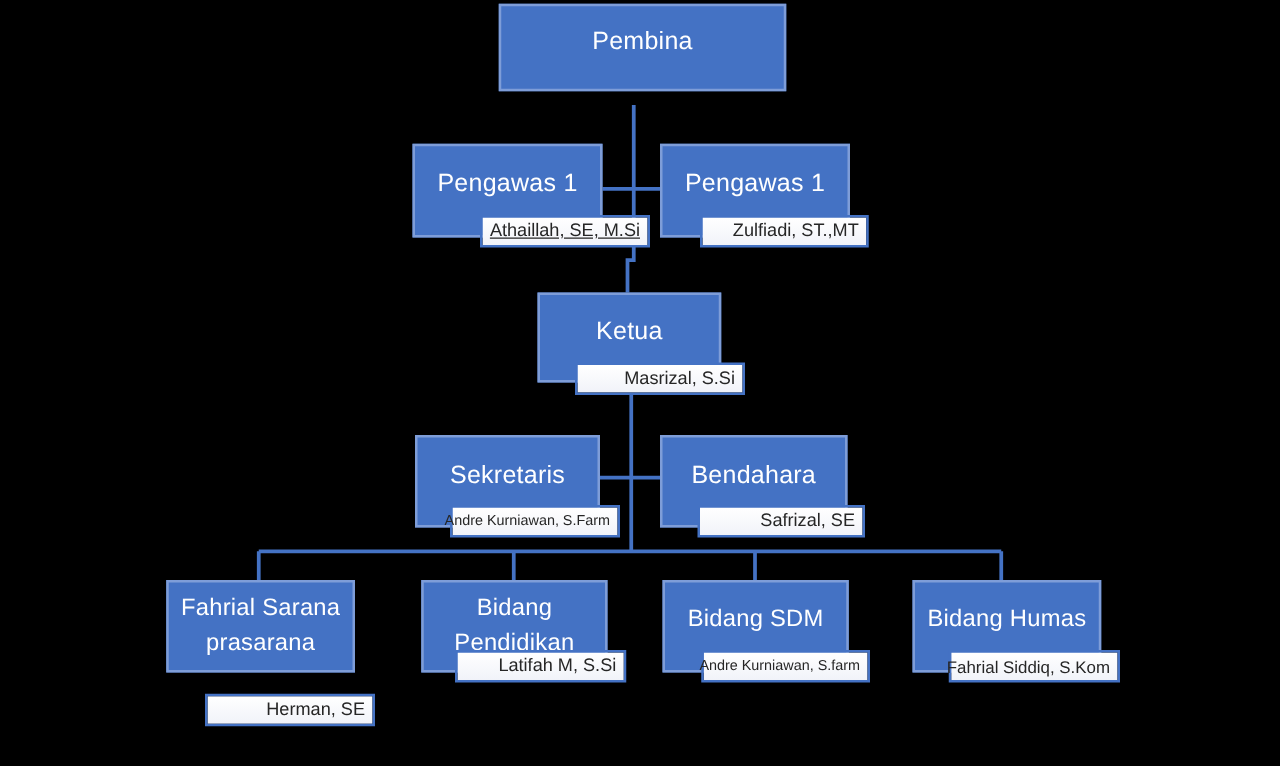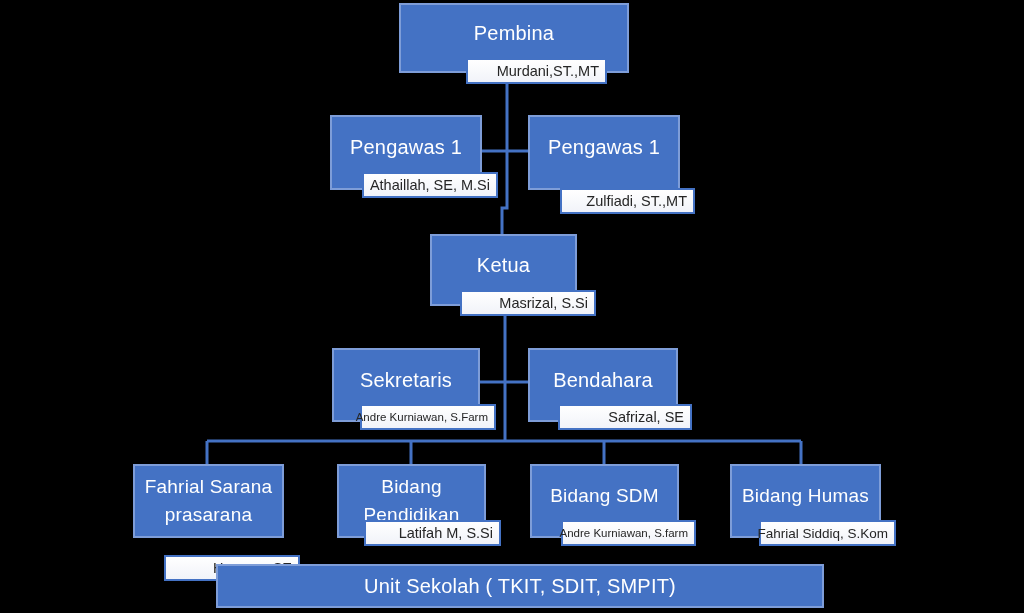--- a/index.html
+++ b/index.html
@@ -68,22 +68,22 @@
   .node-sekretaris   { left: 332px; top: 348px; width: 148px; height: 74px; }
   .node-bendahara    { left: 528px; top: 348px; width: 150px; height: 74px; align-items: center; }
   .node-bsarana      { left: 133px; top: 464px; width: 151px; height: 74px; }
   .node-bpendidikan  { left: 337px; top: 464px; width: 149px; height: 74px; }
   .node-bsdm         { left: 530px; top: 464px; width: 149px; height: 74px; }
   .node-bhumas       { left: 730px; top: 464px; width: 151px; height: 74px; }
   .node-unit         { left: 216px; top: 564px; width: 608px; height: 44px; }
 
   
   .tag-murdani    { left: 466px; top: 58px;  width: 141px; }
-  .tag-athaillah  { left: 362px; top: 172px; width: 136px; }
-  .tag-zulfiadi   { left: 560px; top: 188px; width: 135px; }
+  .tag-athaillah  { left: 384px; top: 172px; width: 136px; text-decoration: underline; }
+  .tag-zulfiadi   { left: 560px; top: 172px; width: 135px; }
   .tag-masrizal   { left: 460px; top: 290px; width: 136px; }
   .tag-andre1     { left: 360px; top: 404px; width: 136px; }
   .tag-safrizal   { left: 558px; top: 404px; width: 134px; }
   .tag-herman     { left: 164px; top: 520px; width: 136px; margin-top: 35px; }
   .tag-latifah    { left: 364px; top: 520px; width: 137px; }
   .tag-andre2     { left: 561px; top: 520px; width: 135px; }
   .tag-fahrial    { left: 759px; top: 520px; width: 137px; }
 </style>
 </head>
 <body>
@@ -104,21 +104,20 @@
 
     <path d="M207,441 V465"></path>
     <path d="M411,441 V465"></path>
     <path d="M604,441 V465"></path>
     <path d="M801,441 V465"></path>
   </svg>
 
   <div class="node node-pembina lift">
     <span class="title">Pembina</span>
   </div>
-  <div class="name-tag tag-murdani">Murdani,ST.,MT</div>
 
   <div class="node node-pengawas1 lift">
     <span class="title">Pengawas 1</span>
   </div>
   <div class="name-tag tag-athaillah">Athaillah, SE, M.Si</div>
 
   <div class="node node-pengawas2 lift">
     <span class="title">Pengawas 1</span>
   </div>
   <div class="name-tag tag-zulfiadi">Zulfiadi, ST.,MT</div>
@@ -151,17 +150,14 @@
   <div class="node node-bsdm small-title lift">
     <span class="title">Bidang SDM</span>
   </div>
   <div class="name-tag tag-andre2 tiny">Andre Kurniawan, S.farm</div>
 
   <div class="node node-bhumas small-title lift">
     <span class="title">Bidang Humas</span>
   </div>
   <div class="name-tag tag-fahrial compact">Fahrial Siddiq, S.Kom</div>
 
-  <div class="node node-unit">
-    <span class="title">Unit Sekolah ( TKIT, SDIT, SMPIT)</span>
-  </div>
 
 </div>
 
 </body></html>

